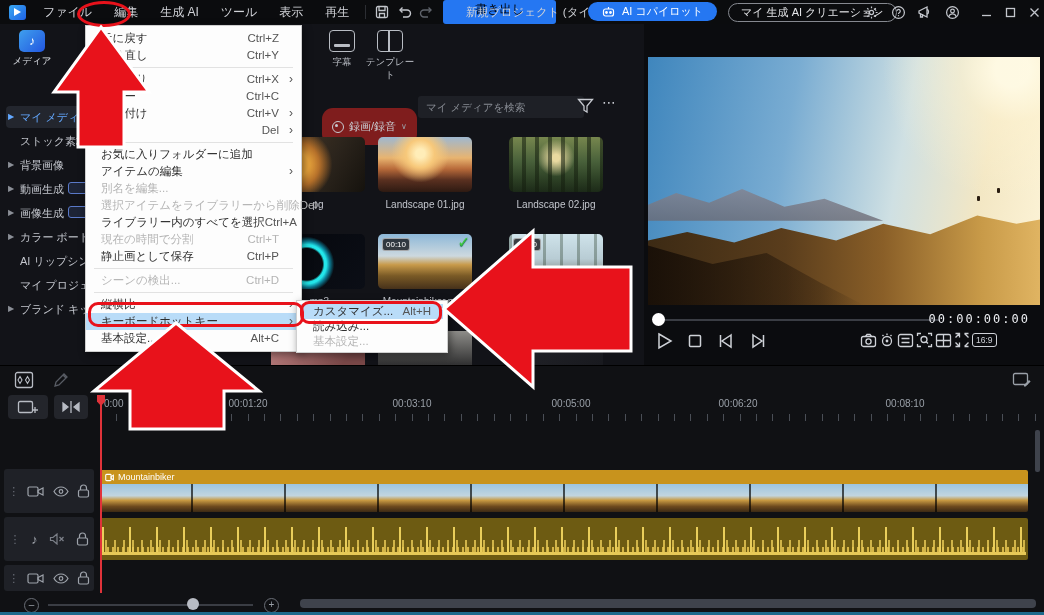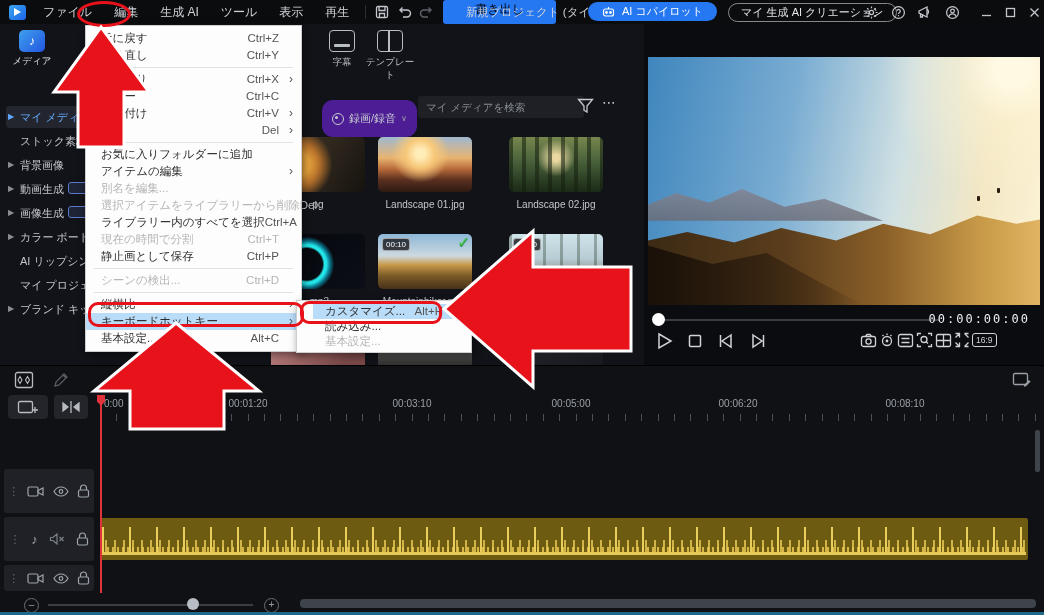--- a/index.html
+++ b/index.html
@@ -33,21 +33,21 @@
   #tab-media .ticn{width:26px;height:22px;margin:0 auto;border-radius:5px;
         background:linear-gradient(135deg,#3fa0ee,#2256e0);color:#fff;font-size:12px;line-height:22px;}
   #tab-media .tlbl{font-size:9.5px;color:#dfe2e8;margin-top:3px;}
   .top-tab{position:absolute;top:6px;width:56px;text-align:center;color:#b9bdc4;}
   .top-tab .ticn{width:24px;height:20px;margin:0 auto;border:1.5px solid #b9bdc4;border-radius:4px;position:relative;}
   .top-tab .tlbl{font-size:9.5px;margin-top:4px;}
   #tab-subtitle{left:314px;}
   #tab-subtitle .ticn:after{content:"";position:absolute;left:4px;right:4px;bottom:4px;height:3px;background:#b9bdc4;border-radius:1px;}
   #tab-template{left:362px;}
   #tab-template .ticn:after{content:"";position:absolute;left:10px;top:0;bottom:0;width:1.5px;background:#b9bdc4;}
-  #record-dd{position:absolute;left:322px;top:76px;height:37px;border-radius:11px;background:#4c1d95;
+  #record-dd{position:absolute;left:322px;top:84px;height:37px;border-radius:11px;background:#7f1d1d;
         display:flex;align-items:center;gap:5px;padding:0 10px;font-size:11px;color:#c7cad0;}
   #record-dot{width:10px;height:10px;border:1.5px solid #c7cad0;border-radius:50%;position:relative;}
   #record-dot:after{content:"";position:absolute;left:2px;top:2px;width:3px;height:3px;border-radius:50%;background:#c7cad0;}
   #search-box{position:absolute;left:418px;top:72px;width:150px;height:22px;background:#1e2026;border:none;
         border-radius:3px;color:#c7cad0;font-size:10.5px;padding:0 8px;font-family:inherit;}
   #search-box::placeholder{color:#888c94;}
   #filter-icon{position:absolute;left:577px;top:74px;}
   #more-icon{position:absolute;left:602px;top:70px;font-size:14px;color:#c7cad0;letter-spacing:1px;}
 
   
@@ -140,21 +140,21 @@
   #edit-menu{position:absolute;left:85px;top:25px;width:215px;background:#fdfdfd;border:1px solid #cfcfcf;
       box-shadow:2px 3px 8px rgba(0,0,0,.45);z-index:50;padding:4px 0;}
   .mi{position:relative;height:17px;line-height:17px;font-size:11.5px;color:#2e2e2e;padding:0 22px 0 15px;
       display:flex;justify-content:space-between;white-space:nowrap;}
   .mi .mi-s{color:#555;}
   .mi.dis,.mi.dis .mi-s{color:#b4b4b4;}
   .mi.hl{background:#b9dcf8;}
   .mi.arrow:after{content:"›";position:absolute;right:8px;top:0;color:#555;font-size:12px;}
   .msep{height:1px;background:#e2e2e2;margin:3px 8px;}
   #hotkey-submenu{position:absolute;left:296px;top:300px;width:142px;background:#fdfdfd;border:1px solid #cfcfcf;
-      box-shadow:2px 3px 8px rgba(0,0,0,.45);z-index:55;padding:3px 16px;}
+      box-shadow:2px 3px 8px rgba(0,0,0,.45);z-index:55;padding:3px 4px;}
   #hotkey-submenu .mi{height:15px;line-height:15px;padding:0 12px;}
 
   
   #annotations{position:absolute;left:0;top:0;z-index:100;pointer-events:none;}
   .red-oval{position:absolute;border:3px solid #e8121b;z-index:100;pointer-events:none;}
 </style>
 </head>
 <body>
 
 <div id="app">
@@ -514,20 +514,30 @@
           </svg>
         </span>
       <span>
         <svg width="13" height="14" viewBox="0 0 13 14" fill="none" stroke="#9ea3ab" stroke-width="1.2">
           <rect x="1.5" y="6" width="10" height="7" rx="1.5"></rect>
             <path d="M3.5 6V4a3 3 0 0 1 6 0v2"></path>
           </svg>
         </span>
     </div>
 
+    <div id="clip-video">
+      <div class="chead">
+        <svg width="9" height="9" viewBox="0 0 10 10" fill="none" stroke="#fff" stroke-width="1.2">
+          <rect x="0.8" y="1.5" width="6" height="7" rx="1"></rect>
+            <path d="M6.8 4l2.5-1.5v5L6.8 6z"></path>
+          </svg>
+        <span>Mountainbiker</span>
+      </div>
+      <div class="cbody"></div>
+    </div>
     <div id="clip-audio">
       <div class="wave"></div>
       <div class="base"></div>
     </div>
 
     <div id="zoom-minus" style="left:24px;">–</div>
     <div id="zoom-track"></div>
     <div id="zoom-thumb"></div>
     <div id="zoom-plus" style="left:264px;">+</div>
     <div id="h-scroll"></div>

